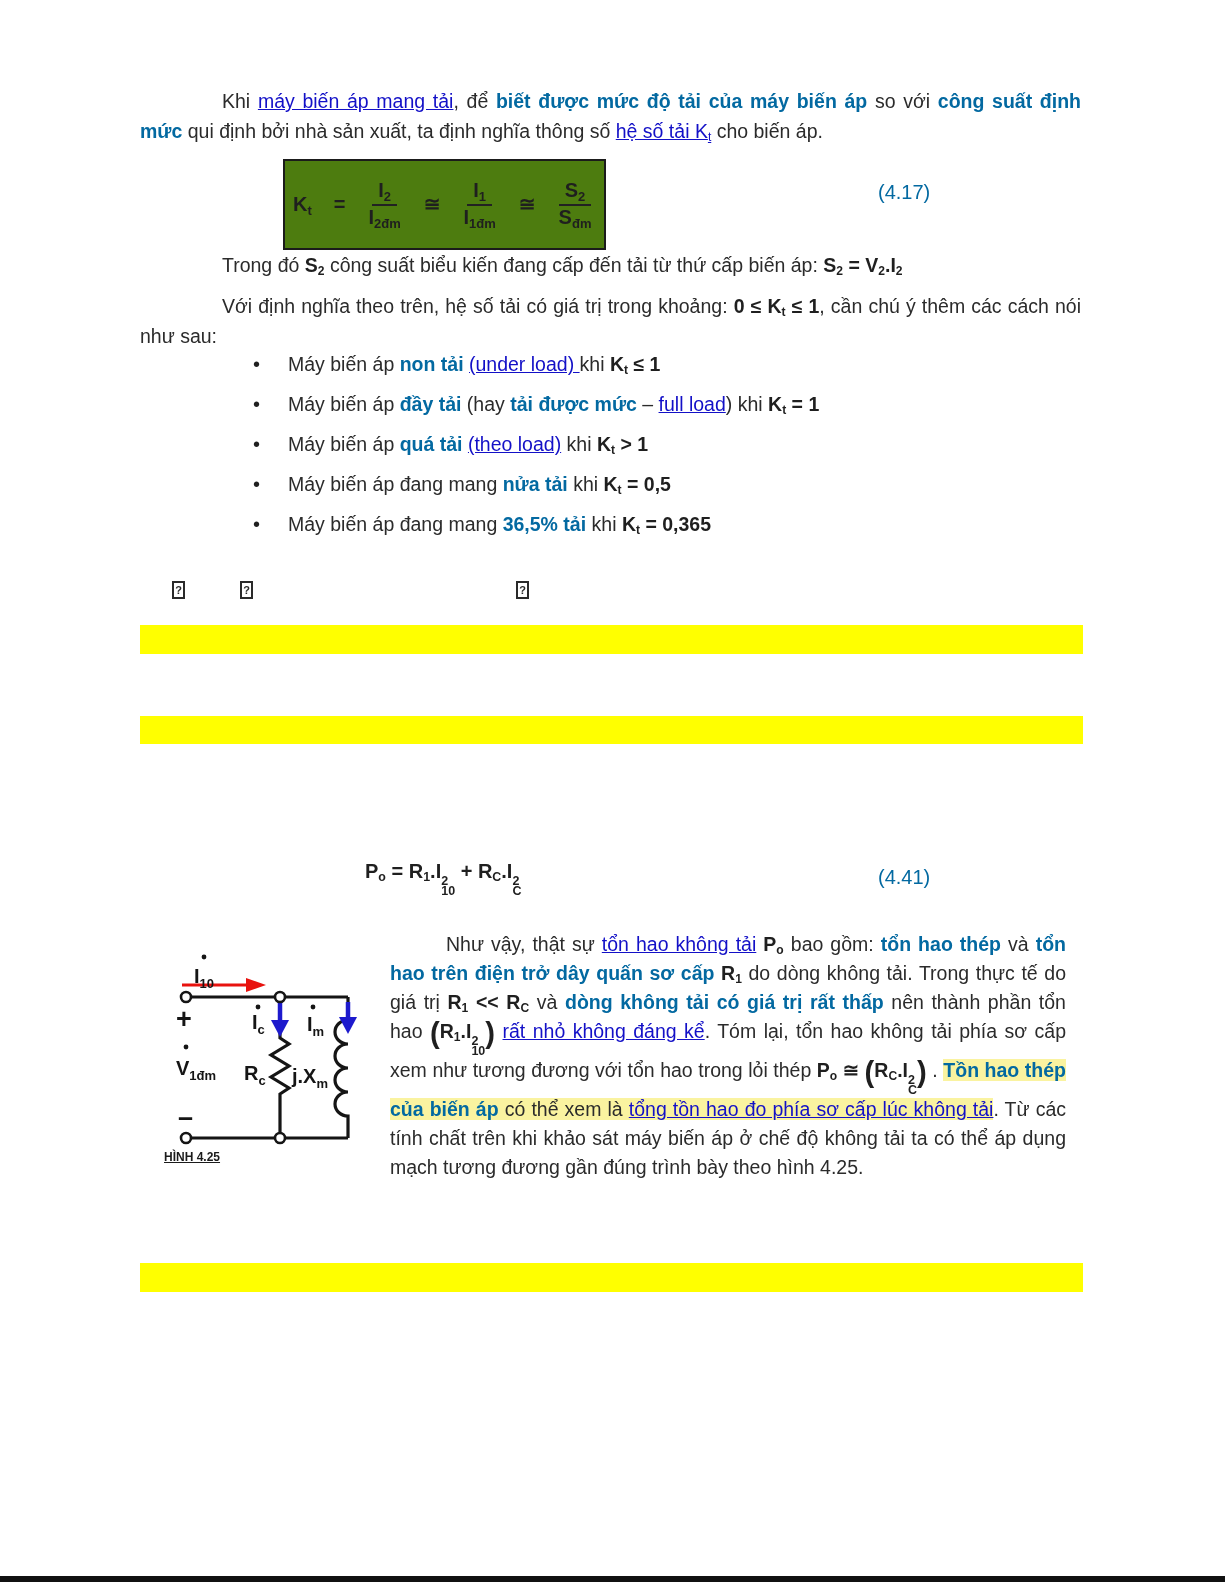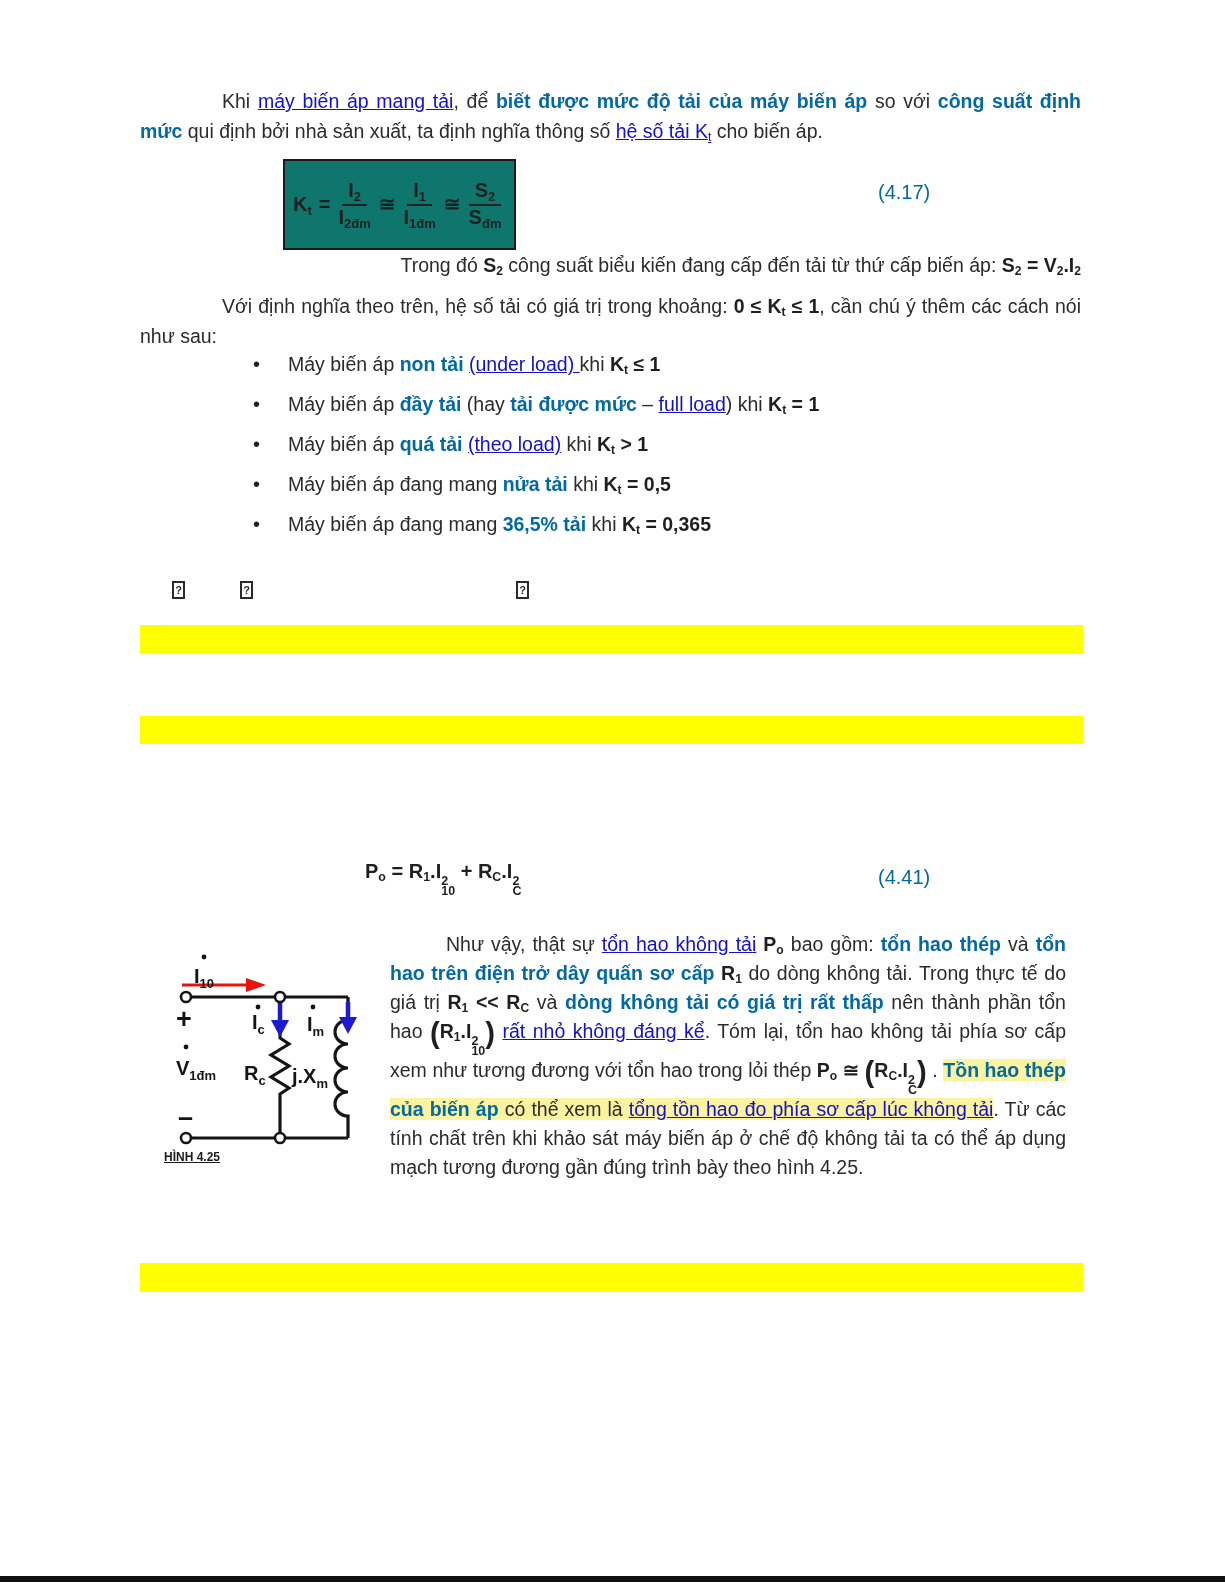--- a/index.html
+++ b/index.html
@@ -2,33 +2,33 @@
 <html><head>
 <meta charset="utf-8">
 <style>
   html,body{margin:0;padding:0}
   body{
     width:1225px;height:1585px;position:relative;background:#ffffff;
     font-family:"Liberation Sans",sans-serif;color:#2b2b2b;overflow:hidden;
   }
   .para{position:absolute;font-size:19.5px;line-height:30px;text-align:justify}
   .indent{text-indent:82px}
-  .nojust{text-align:right}
+  .nojust{text-align:left}
   .red{color:#0369a1;font-weight:bold}
   .blue{color:#1310c7;font-weight:normal;text-decoration:underline}
   .b{font-weight:bold;color:#1f1f1f}
   .hl{background:#faf3a0}
   sub{font-size:0.62em;vertical-align:-0.28em;line-height:0}
   .bigp{font-weight:bold;color:#1f1f1f;font-size:150%;vertical-align:-5px;line-height:0}
   .stack{display:inline-flex;flex-direction:column;align-items:flex-start;
          font-size:12.5px;font-weight:bold;color:#1f1f1f;line-height:10px;
          vertical-align:-7px;text-indent:0}
   
-  .eqbox{position:absolute;left:283px;top:159px;border:2.6px solid #1b1b1b;background:#0f766e;
-         display:flex;align-items:center;gap:7px;padding:5px 12px 6px 8px;
+  .eqbox{position:absolute;left:283px;top:159px;border:2.6px solid #1b1b1b;background:#4d7c0f;
+         display:flex;align-items:center;gap:22px;padding:5px 12px 6px 8px;
          font-size:20px;font-weight:bold;color:#1f1f1f}
   .eqbox sub{font-size:13px}
   .frac{display:inline-flex;flex-direction:column;align-items:center;margin:13px 1px}
   .fr-n{border-bottom:2.4px solid #222;padding:0 6px 2px}
   .fr-d{padding-top:0}
   .eqnum{position:absolute;font-size:20px;color:#0369a1}
   
   .blist{position:absolute;left:253px;top:349px;width:760px;list-style:none;margin:0;padding:0}
   .blist li{position:relative;padding-left:35px;margin-bottom:10px;
             font-size:19.5px;line-height:30px}

